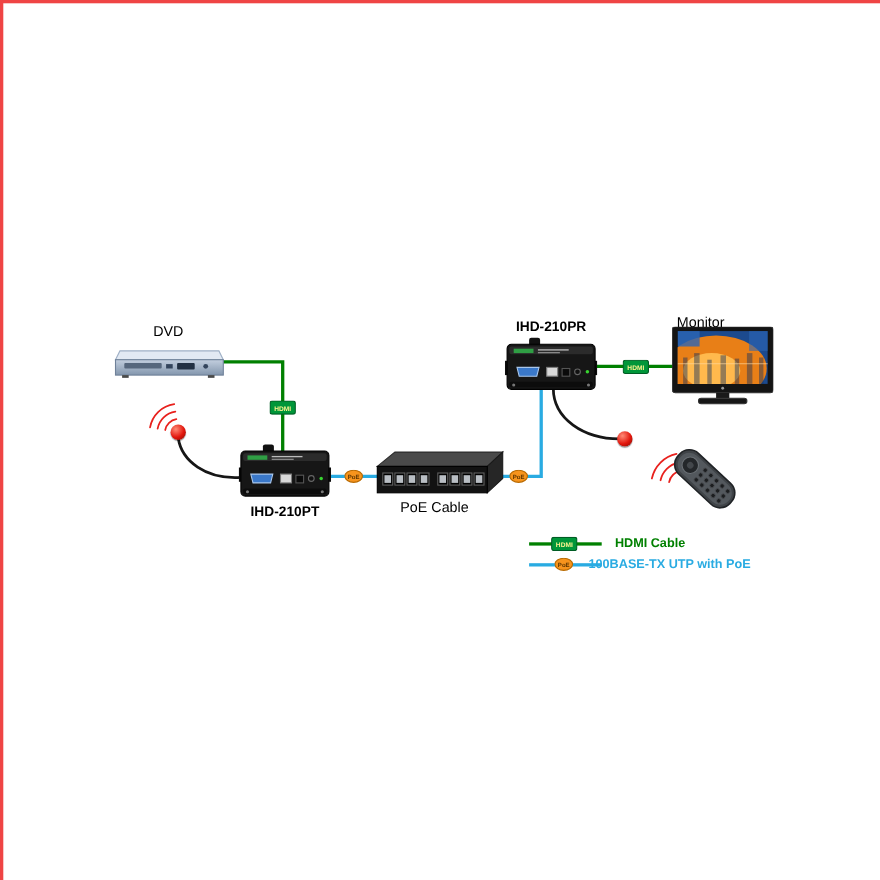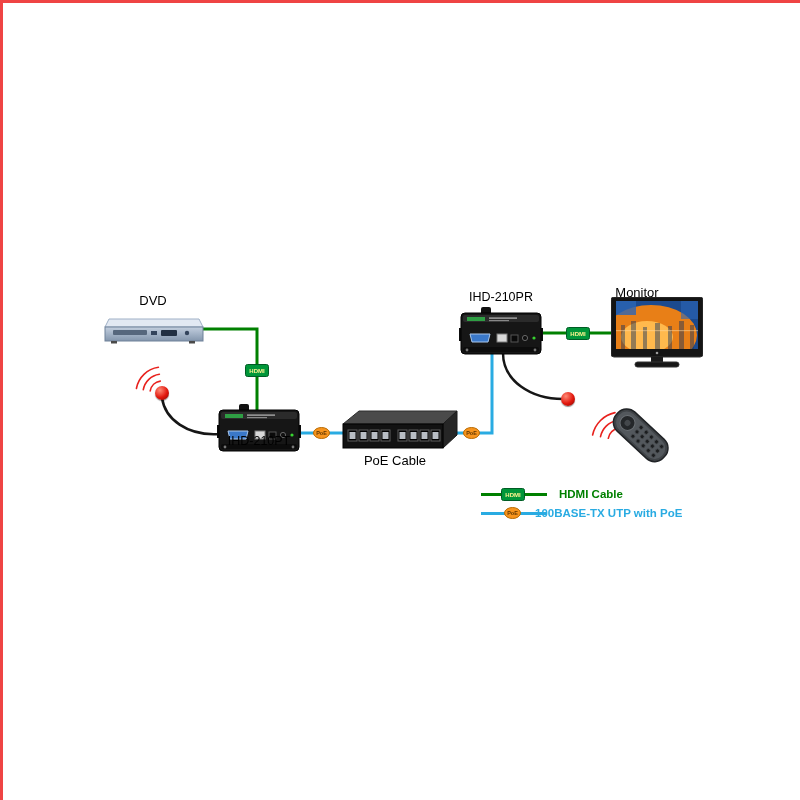--- a/index.html
+++ b/index.html
@@ -2,21 +2,21 @@
 <html><head>
 <meta charset="utf-8">
 <style>
   html,body{margin:0;padding:0;background:#fff;}
   .canvas{
     position:relative;width:798px;height:798px;border:3px solid #ef4444;
     background:#fff;font-family:"Liberation Sans",sans-serif;overflow:hidden;
   }
   .abs{position:absolute;}
   .node-label{position:absolute;color:#000;font-size:13px;text-align:center;white-space:nowrap;}
-  .node-label.bold{font-weight:normal;font-size:12.5px;}
+  .node-label.bold{font-weight:bold;font-size:12.5px;}
   .legend-label{position:absolute;font-size:11.5px;font-weight:bold;white-space:nowrap;}
   .legend-line{position:absolute;height:3px;}
   .ir-dot{
     position:absolute;width:14px;height:14px;border-radius:50%;
     background:radial-gradient(circle at 35% 30%,#ff8a76,#e2170d 55%,#7e0b05);
     box-shadow:0 1px 1px rgba(0,0,0,.45);
   }
 </style>
 </head>
 <body>
@@ -73,21 +73,21 @@
     <rect x="30" y="17" width="20" height="1.2" fill="#888888"></rect>
     <polygon points="11,31 31,31 29,39 13,39" fill="#3a78c9" stroke="#a9c6ea" stroke-width="1"></polygon>
     <rect x="38" y="31" width="10" height="8" fill="#d9d9d9" stroke="#7c7c7c"></rect>
     <rect x="52" y="32" width="7" height="7" fill="#0a0a0a" stroke="#555"></rect>
     <circle cx="66" cy="35" r="2.6" fill="#111" stroke="#666"></circle>
     <circle cx="75" cy="35" r="1.6" fill="#38d430"></circle>
     <rect x="4" y="44" width="76" height="5" rx="2" fill="#0c0c0c"></rect>
     <circle cx="8" cy="47" r="1.4" fill="#777"></circle>
     <circle cx="76" cy="47" r="1.4" fill="#777"></circle>
   </svg>
-  <div class="node-label bold" style="left:206px;top:431px;width:100px">IHD-210PT</div>
+  <div class="node-label bold" style="left:206px;top:455px;width:100px">IHD-210PT</div>
 
   <svg class="abs" style="left:334px;top:404px" width="124" height="46">
     <polygon points="6,17 106,17 120,4 22,4" fill="#4a4a4a" stroke="#2c2c2c"></polygon>
     <polygon points="106,17 120,4 120,28 106,41" fill="#262626" stroke="#1a1a1a"></polygon>
     <rect x="6" y="17" width="100" height="24" fill="#121212" stroke="#000"></rect>
     <g>
       <g fill="#000" stroke="#5f5f5f">
         <rect x="11" y="23" width="9" height="11"></rect>
           <rect x="22" y="23" width="9" height="11"></rect>
         <rect x="33" y="23" width="9" height="11"></rect>

